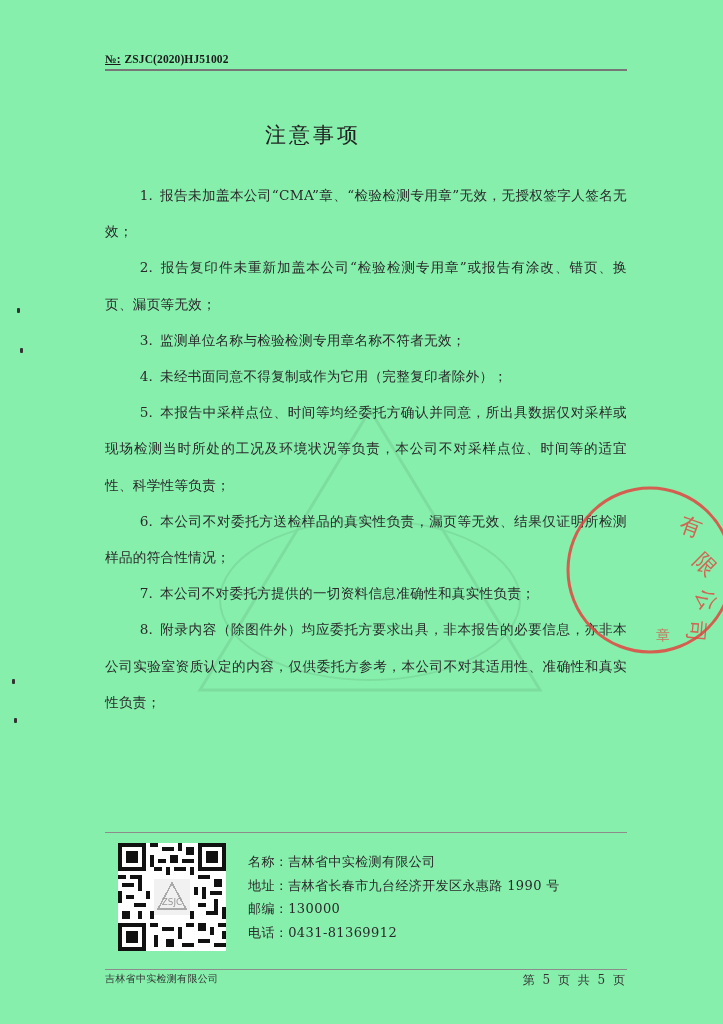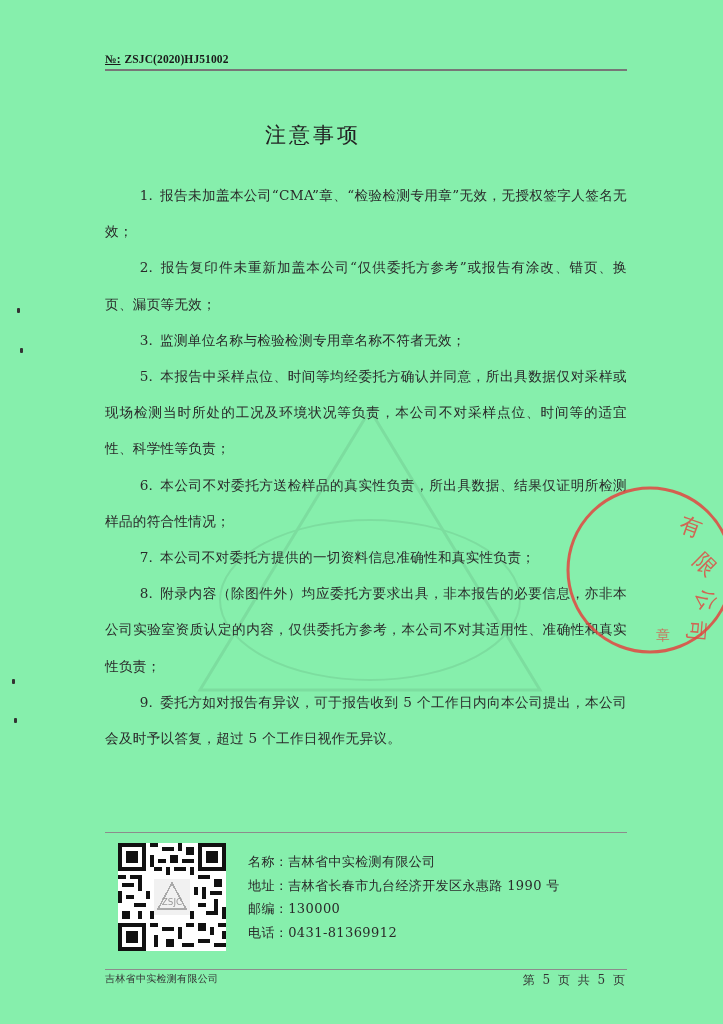--- a/index.html
+++ b/index.html
@@ -69,27 +69,27 @@
 
   <div class="doc-no">
     <span class="no-sym">№:</span><span>ZSJC(2020)HJ51002</span>
   </div>
   <div class="rule top"></div>
 
   <div class="title">注意事项</div>
 
   <div class="notes">
     <p class="note"><span class="num">1.</span><span>报告未加盖本公司“CMA”章、“检验检测专用章”无效，无授权签字人签名无效；</span></p>
-    <p class="note"><span class="num">2.</span><span>报告复印件未重新加盖本公司“仅供委托方参考”或报告有涂改、错页、换页、漏页等无效；</span></p>
+    <p class="note"><span class="num">2.</span><span>报告复印件未重新加盖本公司“检验检测专用章”或报告有涂改、错页、换页、漏页等无效；</span></p>
     <p class="note"><span class="num">3.</span><span>监测单位名称与检验检测专用章名称不符者无效；</span></p>
+    <p class="note"><span class="num">4.</span><span>未经书面同意不得复制或作为它用（完整复印者除外）；</span></p>
     <p class="note"><span class="num">5.</span><span>本报告中采样点位、时间等均经委托方确认并同意，所出具数据仅对采样或现场检测当时所处的工况及环境状况等负责，本公司不对采样点位、时间等的适宜性、科学性等负责；</span></p>
-    <p class="note"><span class="num">6.</span><span>本公司不对委托方送检样品的真实性负责，所出具数据、结果仅证明所检测样品的符合性情况；</span></p>
+    <p class="note"><span class="num">6.</span><span>本公司不对委托方送检样品的真实性负责，漏页等无效、结果仅证明所检测样品的符合性情况；</span></p>
     <p class="note"><span class="num">7.</span><span>本公司不对委托方提供的一切资料信息准确性和真实性负责；</span></p>
     <p class="note"><span class="num">8.</span><span>附录内容（除图件外）均应委托方要求出具，非本报告的必要信息，亦非本公司实验室资质认定的内容，仅供委托方参考，本公司不对其适用性、准确性和真实性负责；</span></p>
-    <p class="note"><span class="num">9.</span><span>委托方如对报告有异议，可于报告收到 5 个工作日内向本公司提出，本公司会及时予以答复，超过 5 个工作日视作无异议。</span></p>
   </div>
 
   <svg class="stamp" viewBox="0 0 180 180">
     <circle cx="90" cy="90" r="82" fill="none" stroke="#e2453f" stroke-width="3" opacity="0.85"></circle>
     <text x="118" y="50" font-size="22" fill="#e2453f" opacity="0.8" transform="rotate(20 118 50)" font-family="DejaVu Sans, sans-serif">有</text>
     <text x="132" y="82" font-size="22" fill="#e2453f" opacity="0.8" transform="rotate(45 132 82)" font-family="DejaVu Sans, sans-serif">限</text>
     <text x="136" y="112" font-size="22" fill="#e2453f" opacity="0.8" transform="rotate(70 136 112)" font-family="DejaVu Sans, sans-serif">公</text>
     <text x="130" y="140" font-size="22" fill="#e2453f" opacity="0.8" transform="rotate(95 130 140)" font-family="DejaVu Sans, sans-serif">司</text>
     <text x="96" y="160" font-size="14" fill="#e2453f" opacity="0.7" font-family="DejaVu Sans, sans-serif">章</text>
   </svg>

